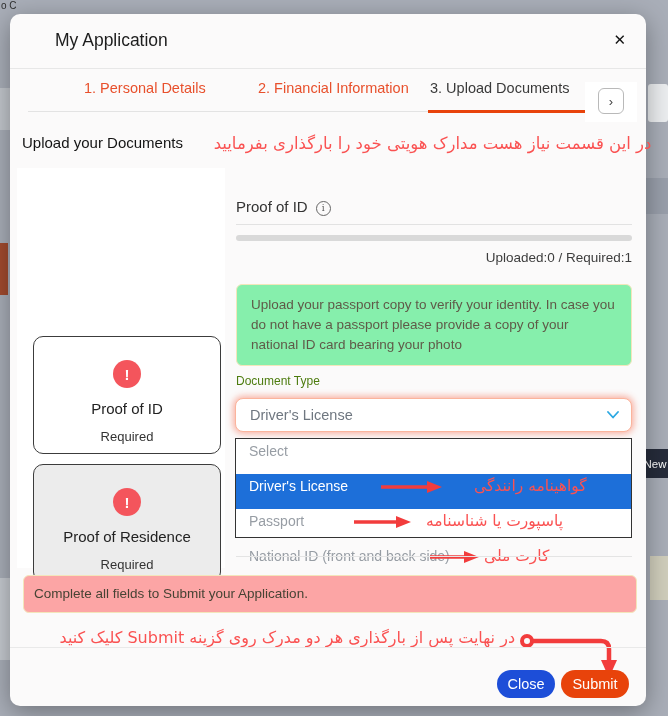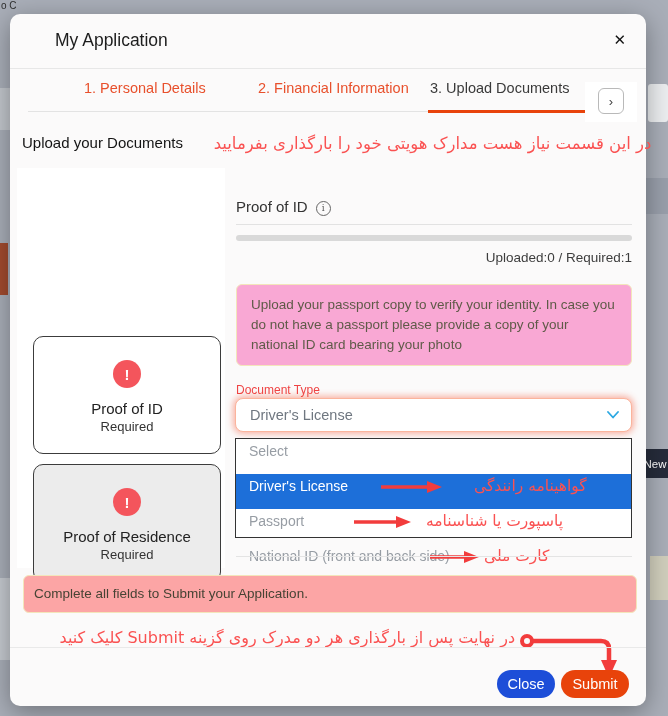--- a/index.html
+++ b/index.html
@@ -58,37 +58,37 @@
     display:flex;flex-direction:column;align-items:center;padding-top:23px;cursor:pointer;
   }
   .doc-card.card-2{top:296px;background:#ececec;}
   .doc-card.card-1{top:168px;}
   .alert-circle{
     width:28px;height:28px;border-radius:50%;background:#f4555c;color:#fff;
     display:flex;align-items:center;justify-content:center;
     font-size:15px;font-weight:bold;
   }
   .doc-card-title{margin-top:12px;font-size:15px;color:#222;}
-  .doc-card-sub{margin-top:2px;font-size:13px;color:#333;}
+  .doc-card-sub{margin-top:12px;font-size:13px;color:#333;}
   
   .panel-title{position:absolute;left:226px;top:184px;font-size:15px;color:#333;}
   .info-icon{
     display:inline-block;width:13px;height:13px;border:1px solid #666;border-radius:50%;
     font-size:9px;line-height:13px;text-align:center;color:#555;vertical-align:1px;margin-left:8px;
     font-family:"DejaVu Serif",serif;
   }
   .panel-divider{position:absolute;left:226px;top:210px;width:396px;height:1px;background:#e2e2e2;}
   .progress-bar{position:absolute;left:226px;top:221px;width:396px;height:6px;border-radius:3px;background:#d9d9d9;}
   .uploaded-status{position:absolute;left:226px;top:236px;width:396px;text-align:right;font-size:13.5px;color:#3d3d3d;}
   .note-box{
     position:absolute;left:226px;top:270px;width:396px;box-sizing:border-box;
-    background:#f9a8d4;border:1px solid #f3e6bb;border-radius:6px;
+    background:#86efac;border:1px solid #f3e6bb;border-radius:6px;
     padding:10px 14px;font-size:13.5px;line-height:20px;color:#5f5a48;
   }
-  .doctype-label{position:absolute;left:226px;top:369px;font-size:12px;color:#ef4444;text-align:right;}
+  .doctype-label{position:absolute;left:226px;top:360px;font-size:12px;color:#4d7c0f;text-align:right;}
   .select-box{
     position:absolute;left:225px;top:384px;width:397px;height:34px;box-sizing:border-box;
     background:#fff;border:1px solid #fbb49c;border-radius:8px;cursor:pointer;
     box-shadow:0 0 6px 2px rgba(246,90,60,.45);
   }
   .select-value{position:absolute;left:14px;top:0;line-height:32px;font-size:14.5px;color:#6f7780;}
   .select-chevron{position:absolute;right:12px;top:12px;}
   
   .dropdown{
     position:absolute;left:225px;top:424px;width:397px;height:100px;box-sizing:border-box;

